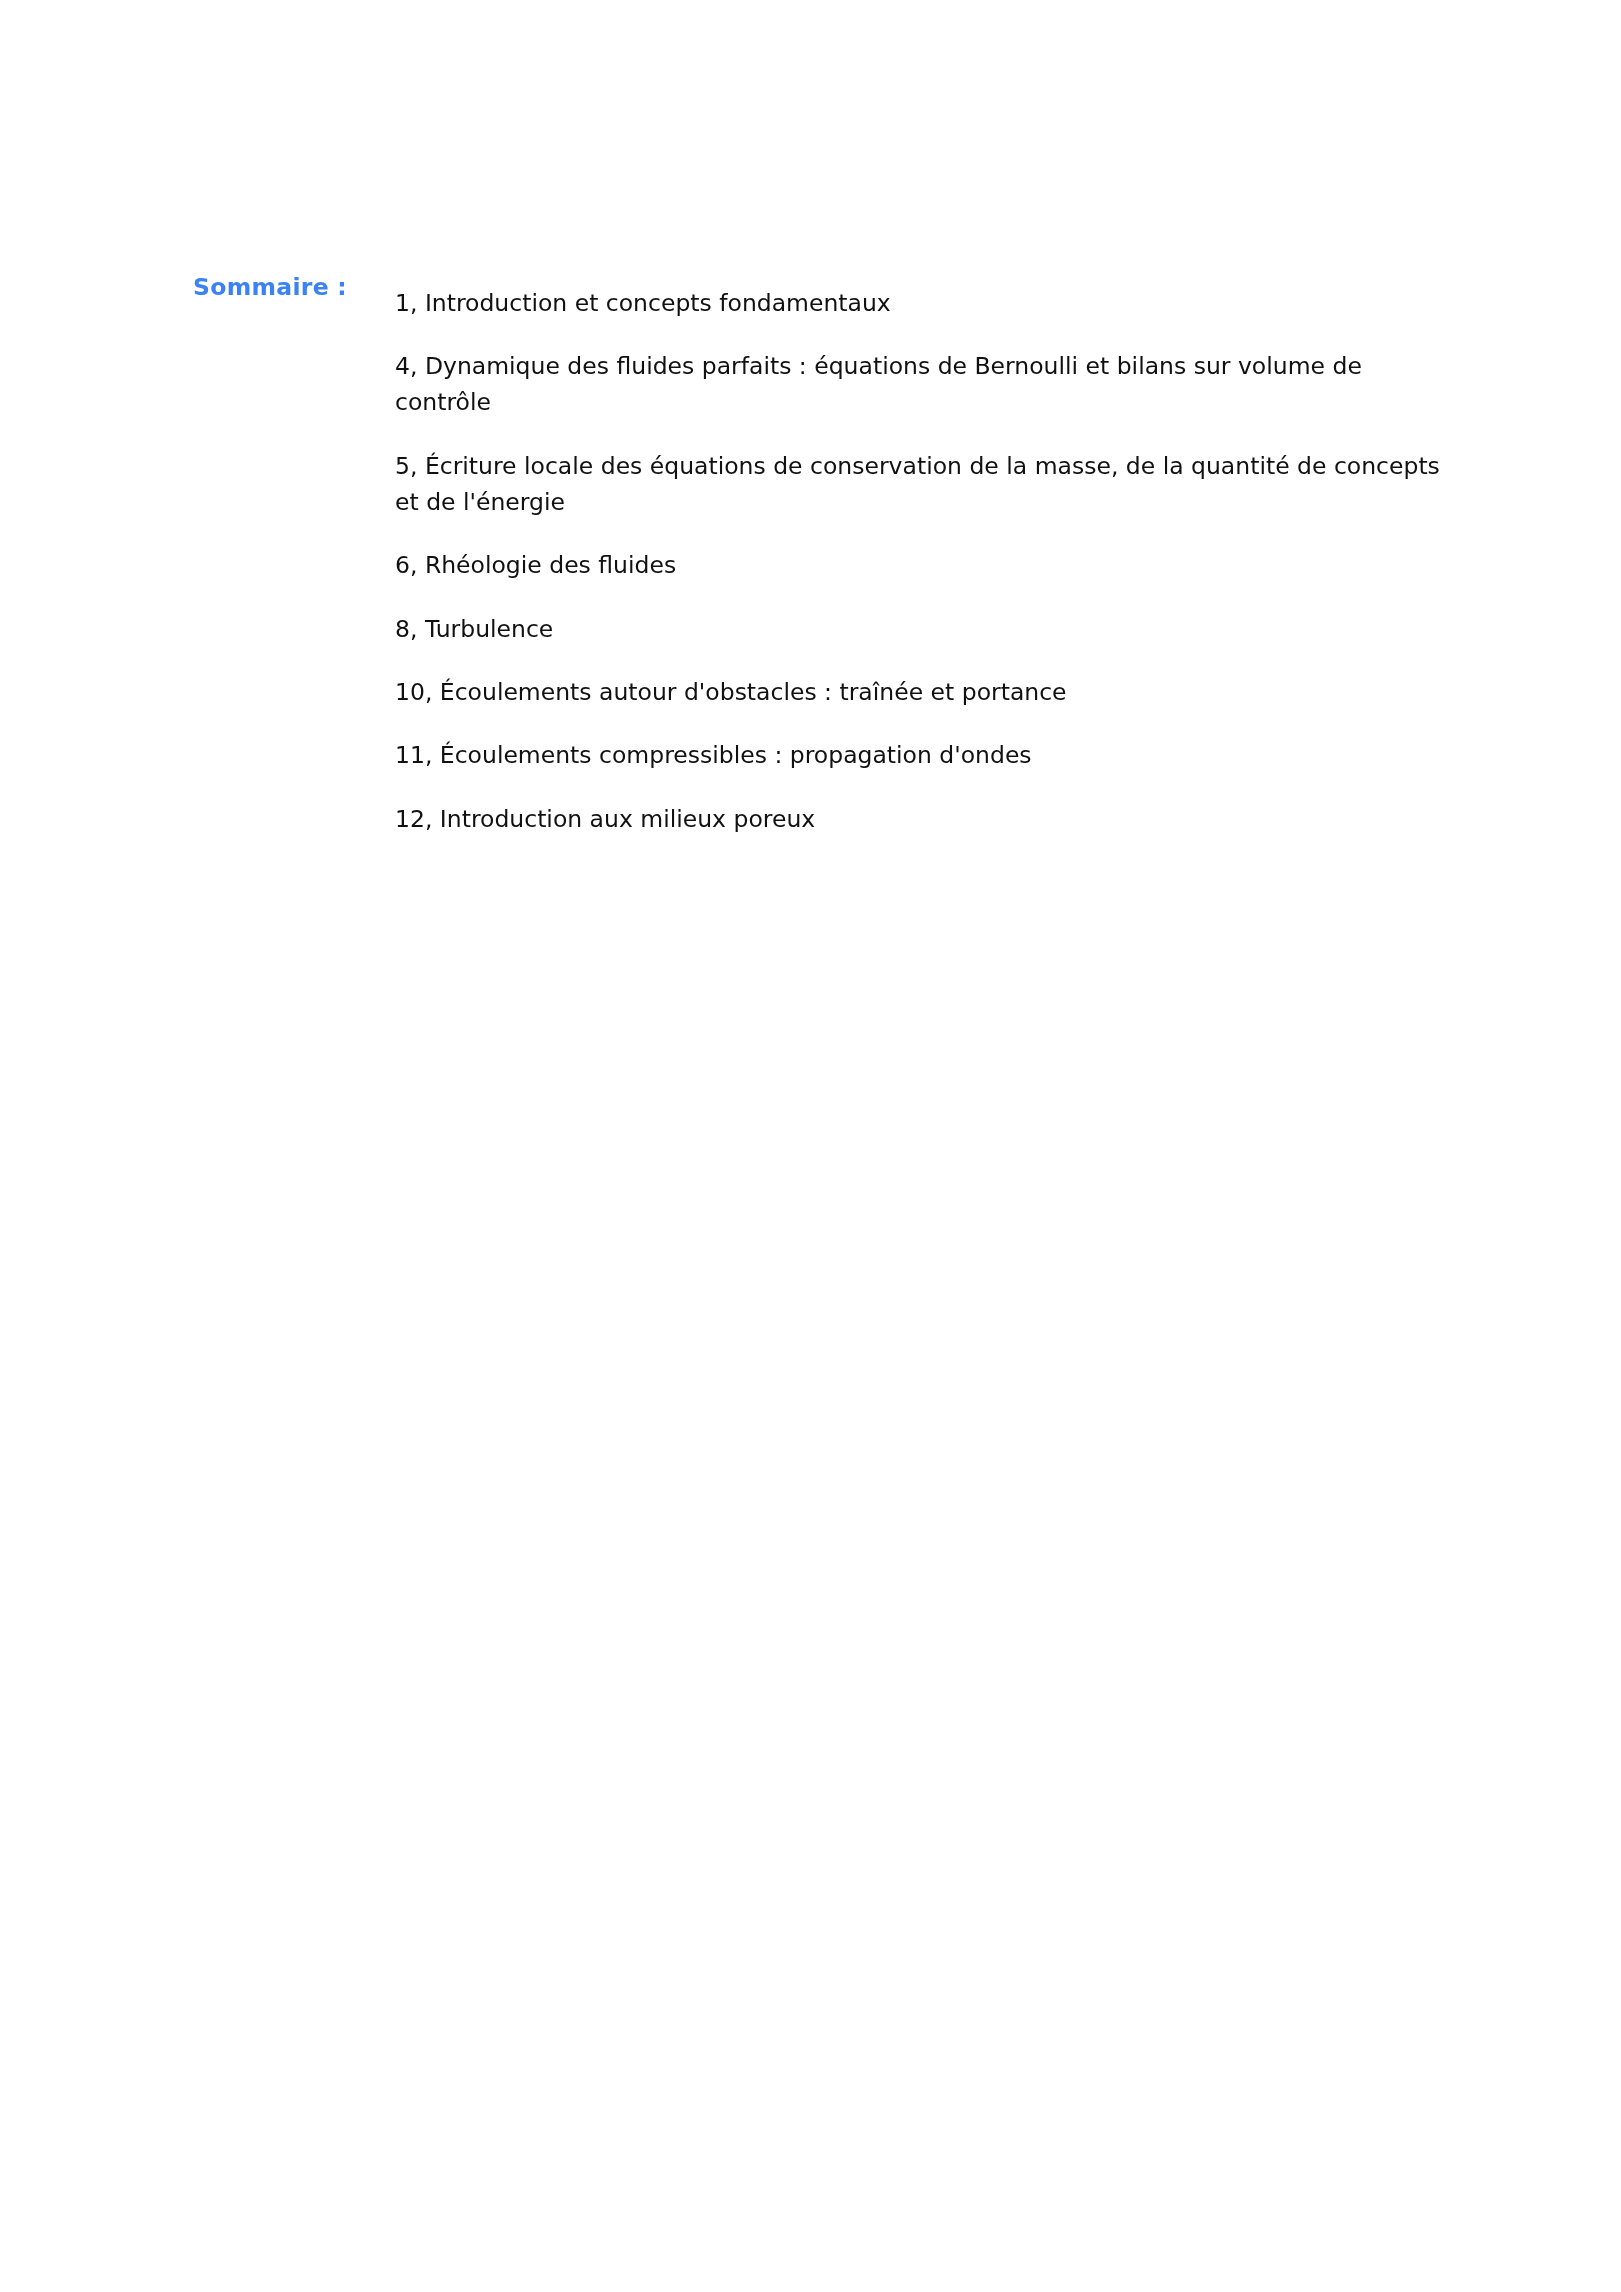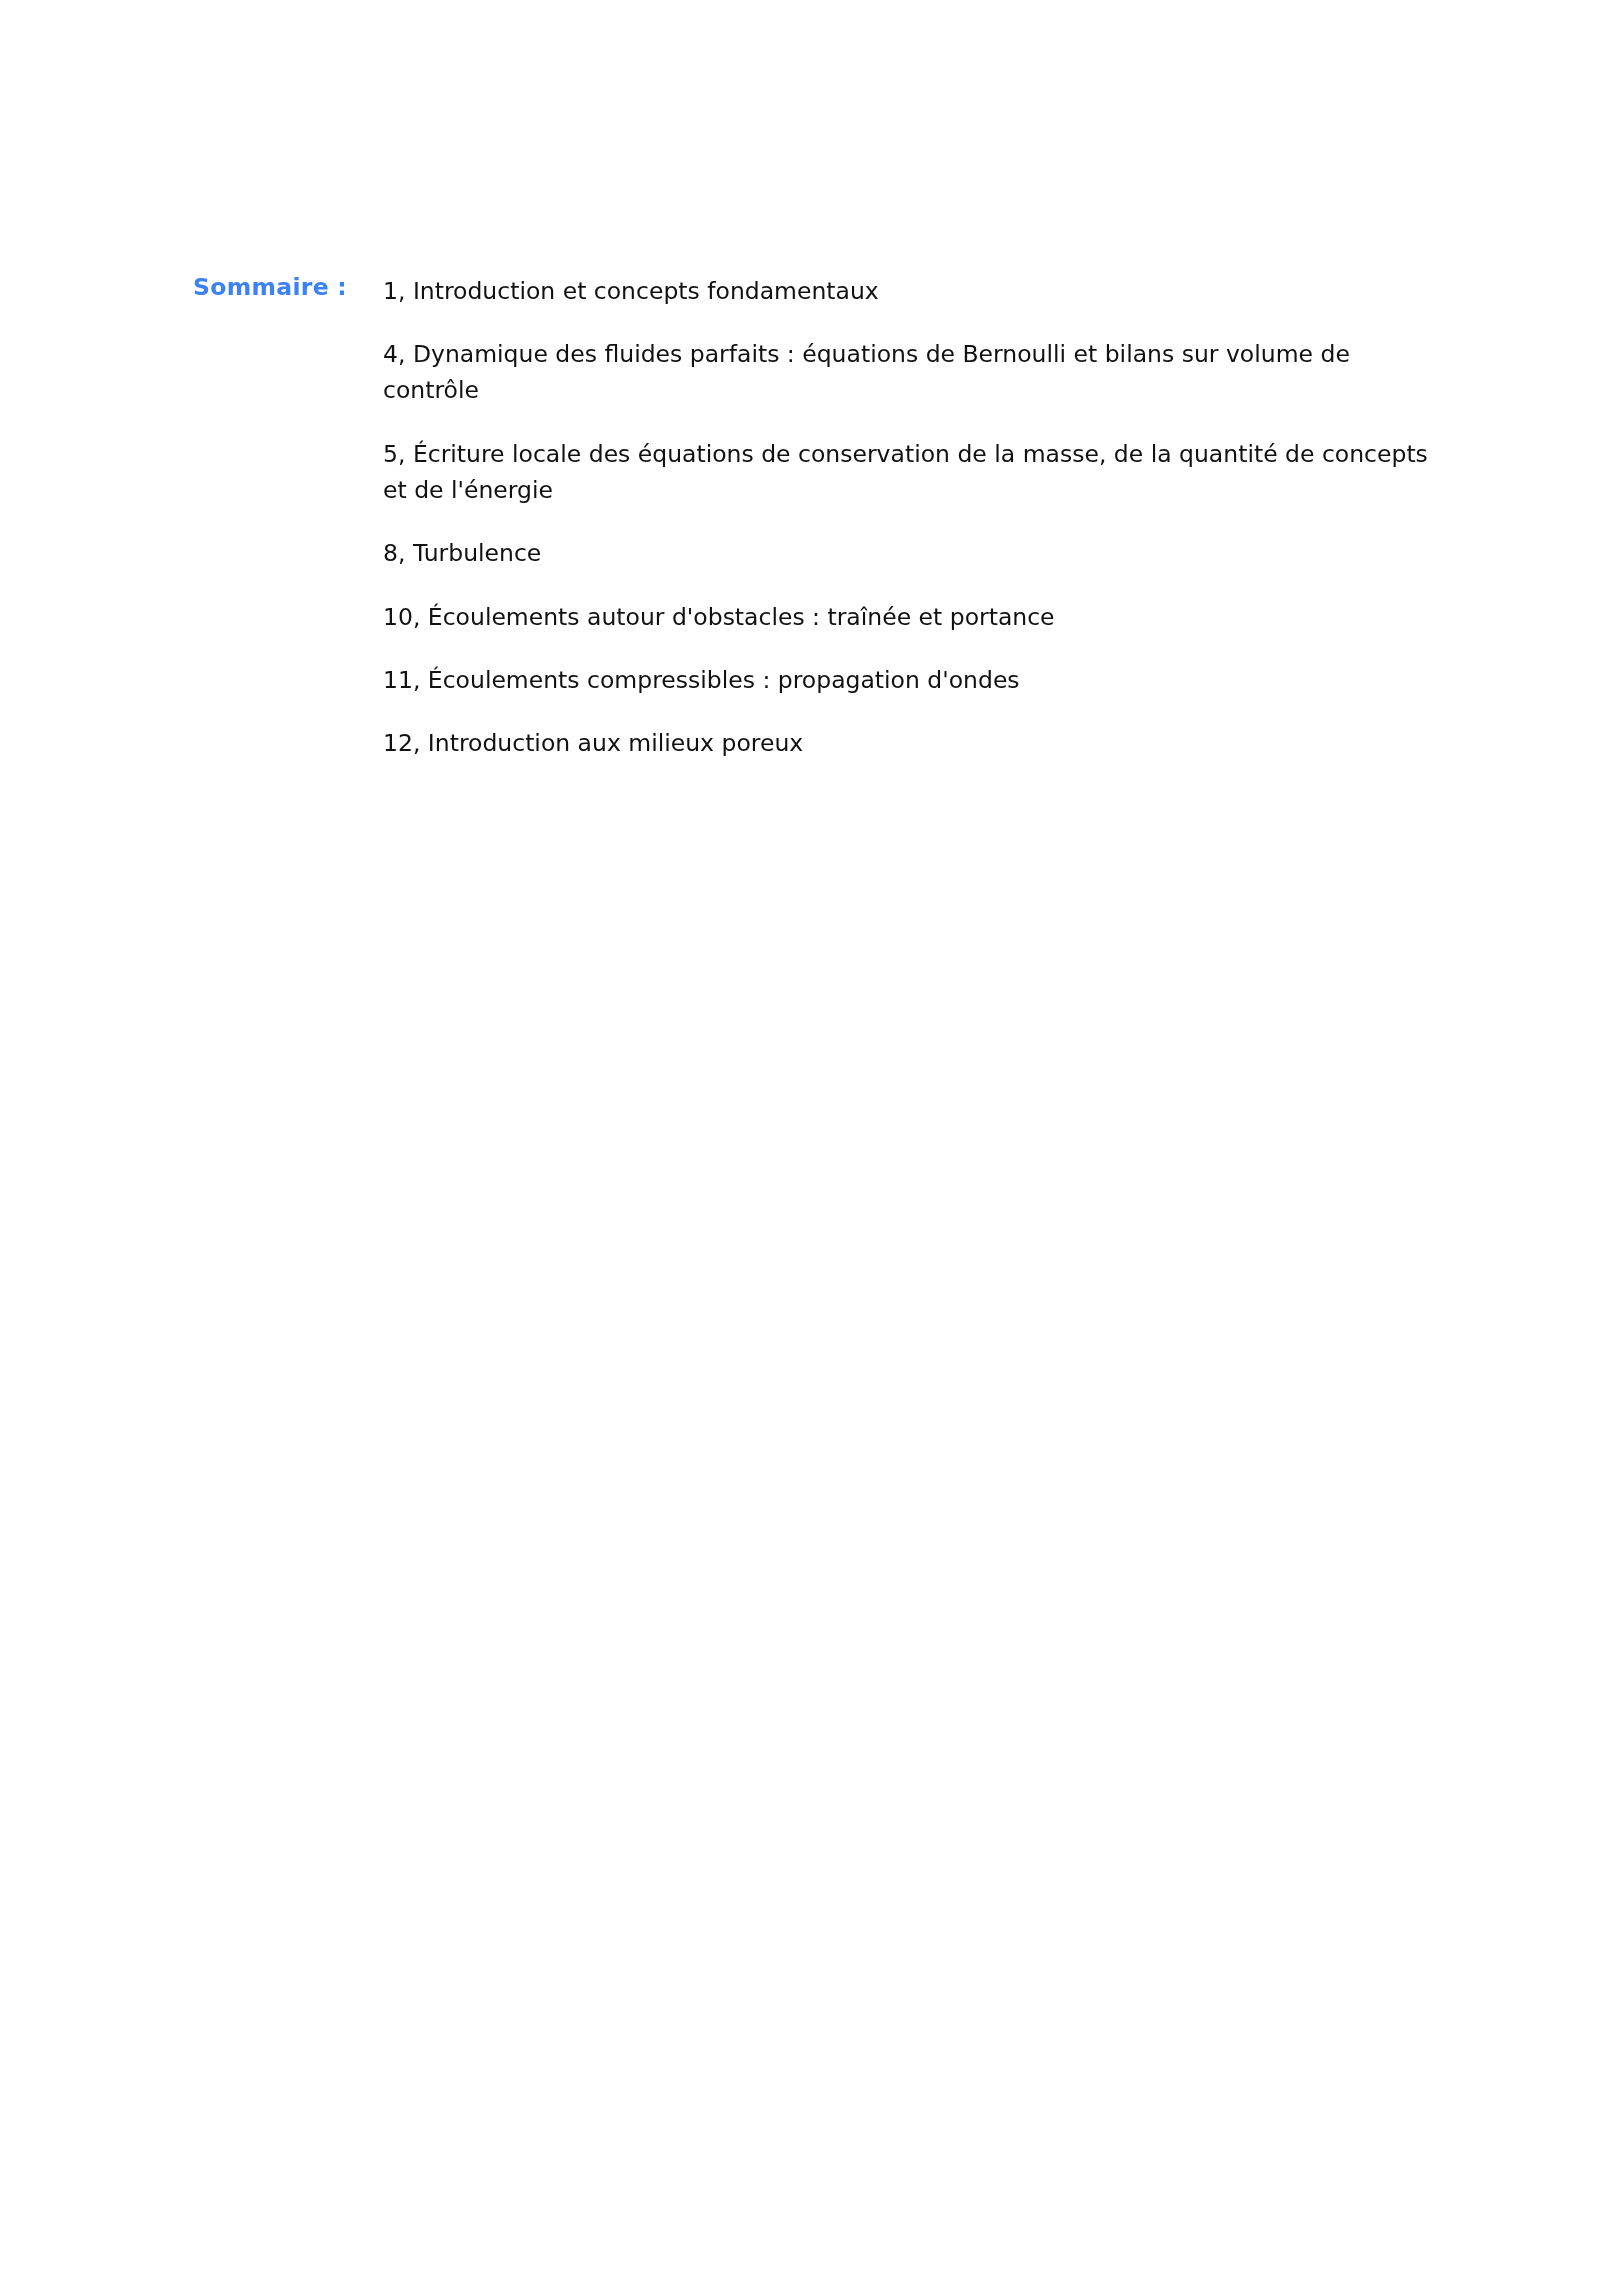--- a/index.html
+++ b/index.html
@@ -1,31 +1,32 @@
 <!DOCTYPE html>
 <html><head>
 <meta charset="utf-8">
 <style>
   html, body { margin: 0; padding: 0; background: #ffffff; }
   body { width: 1621px; height: 2293px; position: relative; overflow: hidden;
          font-family: "DejaVu Sans", sans-serif; }
   .toc { position: absolute; left: 193px; top: 269px; width: 1274px; display: flex; }
   .toc-label { width: 186px; flex: 0 0 186px; color: #3b82f6; font-weight: bold;
                font-size: 23.5px; line-height: 36px; letter-spacing: 0.3px; }
-  .toc-list { list-style: none; margin: 4px; padding: 0; width: 1063px; }
+  .toc-list { list-style: none; margin: 16px; padding: 0; width: 1063px; }
   .toc-item { font-size: 23.5px; line-height: 36px; color: #111111; margin: 0 0 27.4px 0; }
 </style>
 </head>
 <body>
 
 <div class="toc">
   <div class="toc-label">Sommaire :</div>
   <ul class="toc-list">
     <li class="toc-item">1, Introduction et concepts fondamentaux</li>
     <li class="toc-item">4, Dynamique des fluides parfaits : équations de Bernoulli et bilans sur volume de contrôle</li>
     <li class="toc-item">5, Écriture locale des équations de conservation de la masse, de la quantité de concepts et de l'énergie</li>
+    <li class="toc-item">6, Rhéologie des fluides</li>
     <li class="toc-item">8, Turbulence</li>
     <li class="toc-item">10, Écoulements autour d'obstacles : traînée et portance</li>
     <li class="toc-item">11, Écoulements compressibles : propagation d'ondes</li>
     <li class="toc-item">12, Introduction aux milieux poreux</li>
   </ul>
 </div>
 
 
 </body></html>

